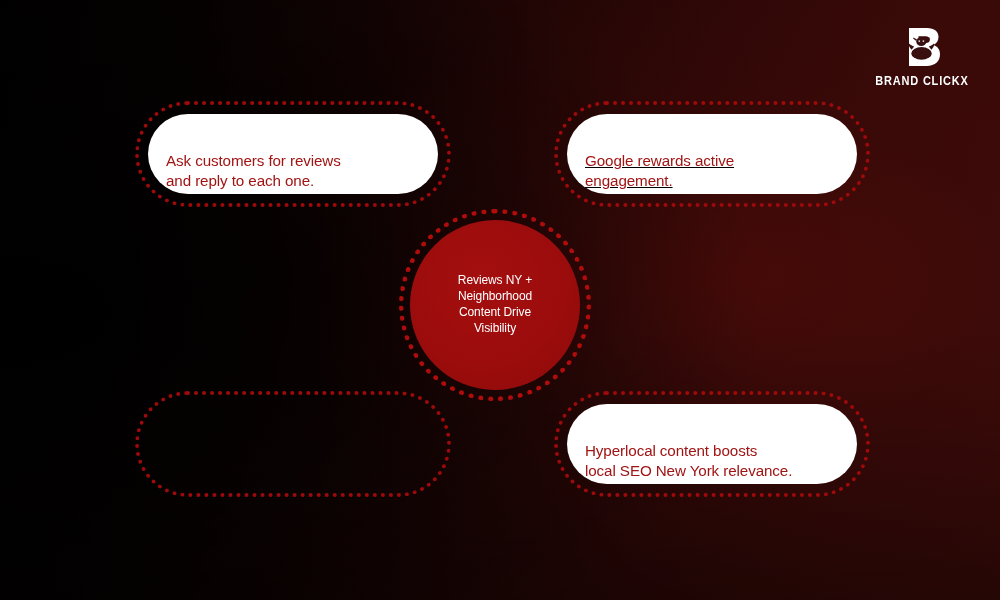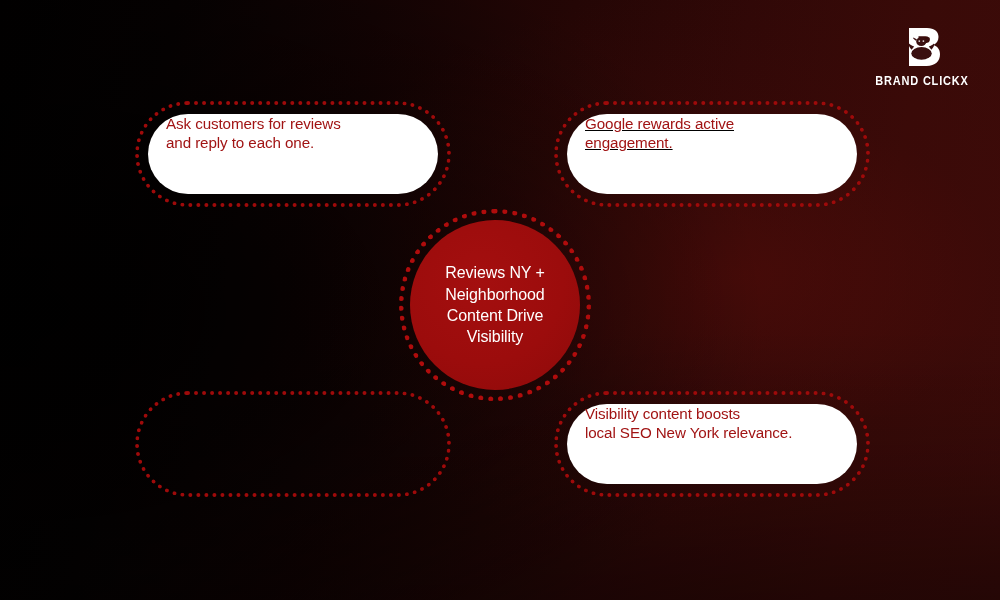--- a/index.html
+++ b/index.html
@@ -84,21 +84,21 @@
 
   
   .card {
     position: absolute;
     width: 290px;
     height: 80px;
     border-radius: 44px;
     background: #ffffff;
     box-sizing: border-box;
     display: flex;
-    align-items: flex-start;
+    align-items: flex-end;
     padding: 0 16px 4px 18px;
     z-index: 3;
   }
   .card-text {
     color: #A11414;
     font-size: 15.2px;
     line-height: 1.27;
     letter-spacing: -0.1px;
     white-space: pre-line;
   }
@@ -143,21 +143,21 @@
     height: 170px;
     border-radius: 50%;
     background: radial-gradient(circle at 42% 36%, #a40f0f 0%, #9c0c0c 55%, #8e0a0a 100%);
     display: flex;
     align-items: center;
     justify-content: center;
     z-index: 3;
   }
   .hub-text {
     color: #ffffff;
-    font-size: 16px;
+    font-size: 12px;
     line-height: 1.33;
     text-align: center;
     letter-spacing: -0.1px;
     white-space: pre-line;
     padding: 0 8px;
   }
 </style>
 </head>
 <body>
 
@@ -204,21 +204,21 @@
 and reply to each one.</div>
   </div>
 
   <div class="card card-tr">
     <div class="card-text">Google rewards active
 engagement.</div>
   </div>
 
 
   <div class="card card-br">
-    <div class="card-text">Visibility content boosts
+    <div class="card-text">Hyperlocal content boosts
 local SEO New York relevance.</div>
   </div>
 
   <div class="hub-ring"></div>
   <div class="hub">
     <div class="hub-text">Reviews NY +
 Neighborhood
 Content Drive
 Visibility</div>
   </div>

